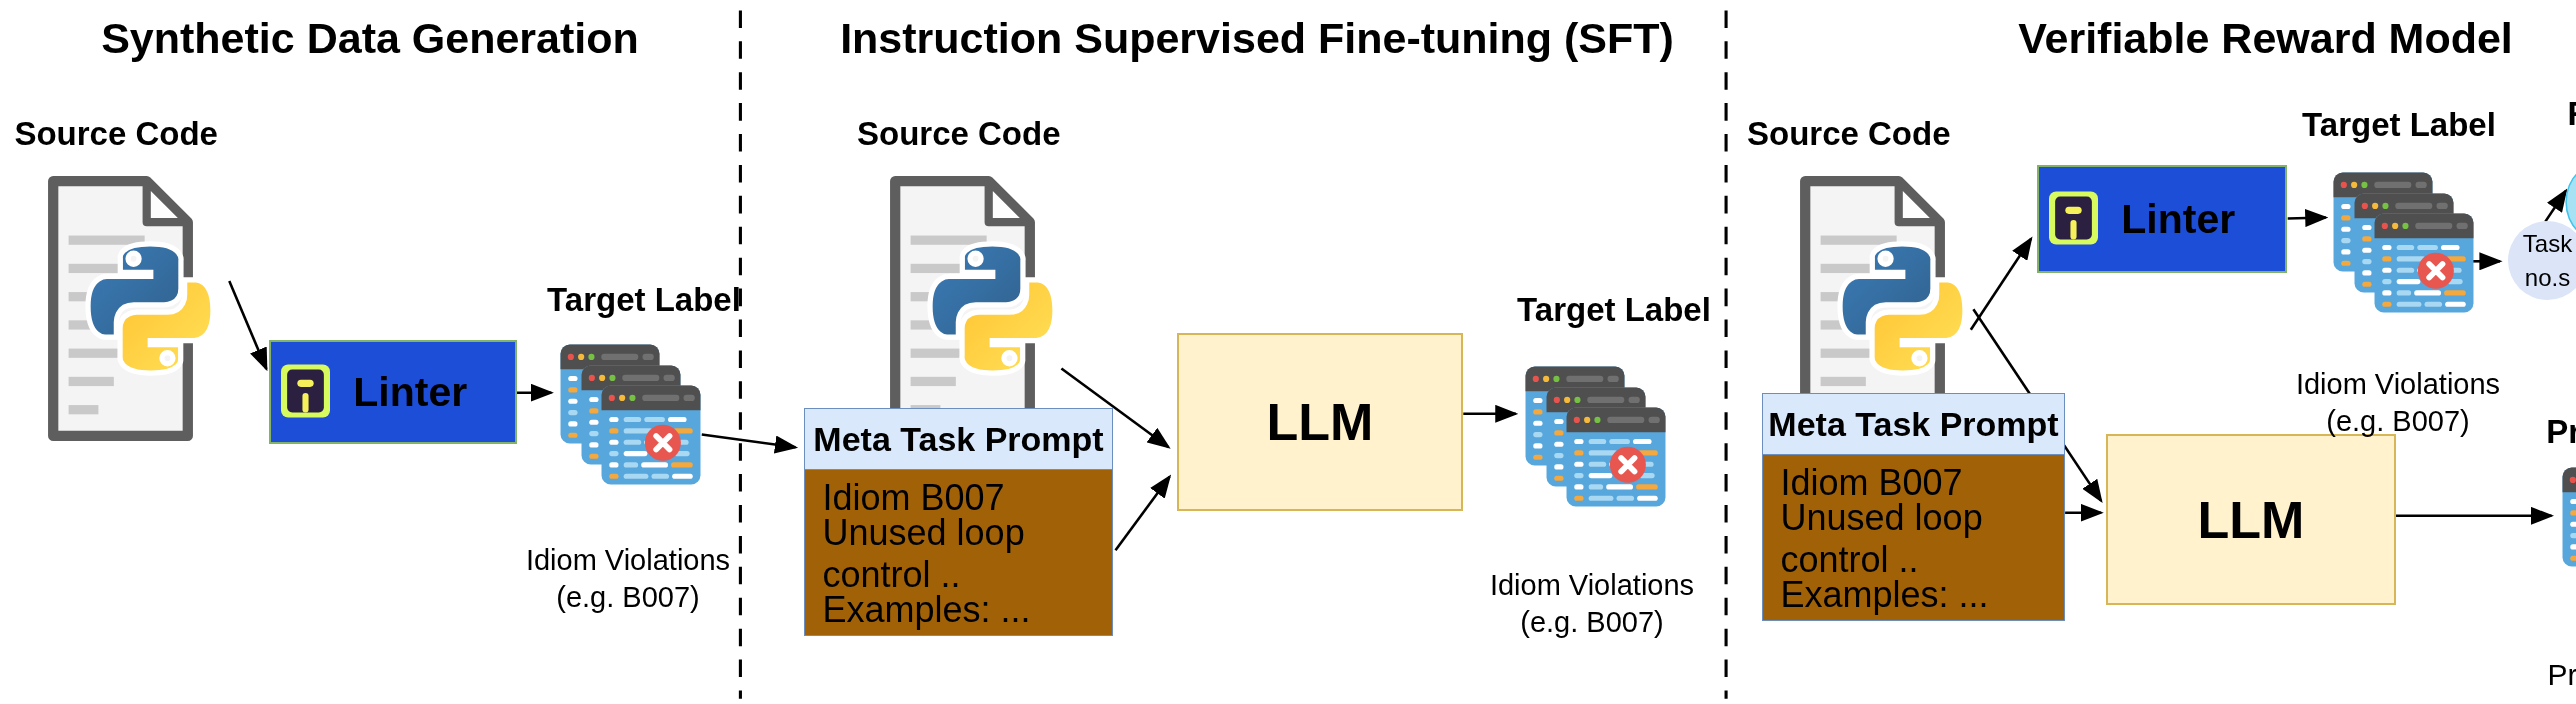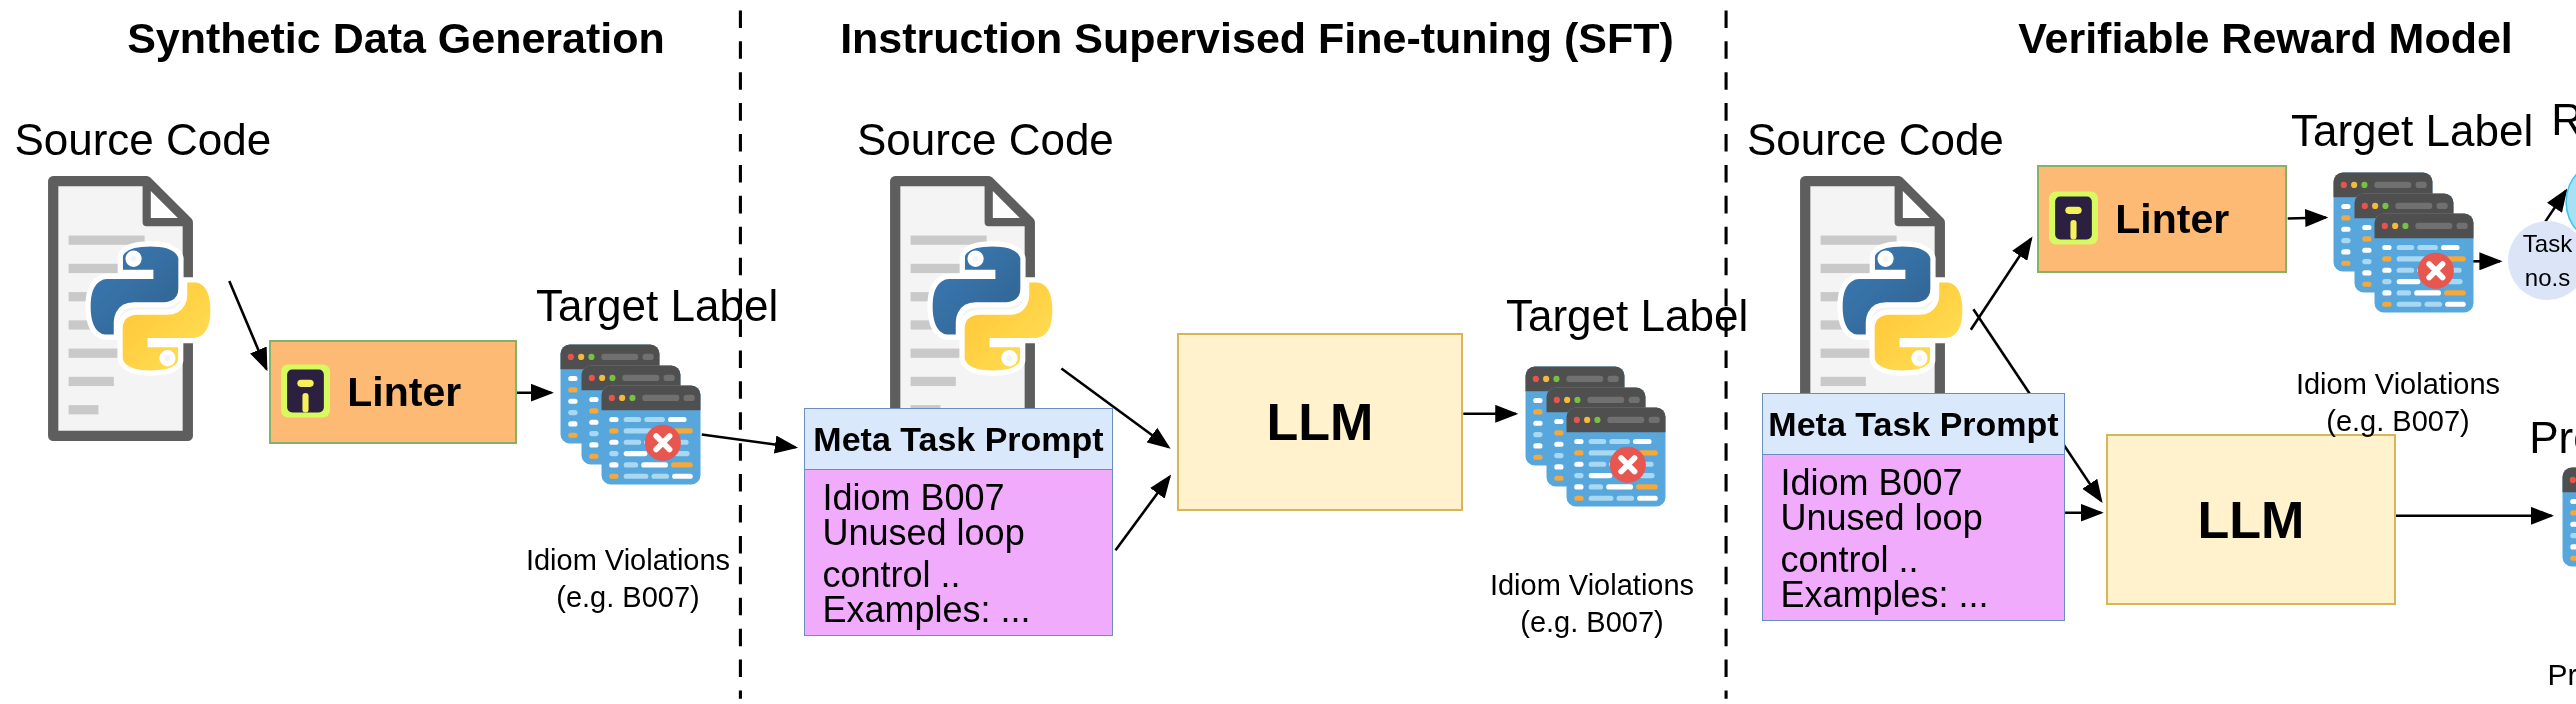--- a/index.html
+++ b/index.html
@@ -1,27 +1,27 @@
 <!DOCTYPE html>
 <html style="font-size:8.2px"><head>
 <meta charset="utf-8">
 <style>
   html,body{margin:0;padding:0;background:#fff;}
   body{width:2805px;height:705px;position:relative;overflow:hidden;
        font-family:"Liberation Sans", sans-serif;color:#000;}
   .abs{position:absolute;}
   .panel-title{position:absolute;top:14.4px;font-size:43px;font-weight:bold;text-align:center;white-space:nowrap;z-index:3;}
-  .sec-label{position:absolute;font-size:44px;font-weight:normal;white-space:nowrap;z-index:3;}
+  .sec-label{position:absolute;font-size:33px;font-weight:bold;white-space:nowrap;z-index:3;}
   .caption{position:absolute;font-size:29px;line-height:37px;text-align:center;z-index:3;margin-top:40px;}
   .wires{position:absolute;left:0;top:0;z-index:1;}
   .box{position:absolute;z-index:2;box-sizing:border-box;display:flex;align-items:center;justify-content:center;}
-  .linter-box{background:#fdba74;border:2.1px solid #82b366;justify-content:flex-start;padding-left:10.3px;gap:17px;}
+  .linter-box{background:#1d4ed8;border:2.1px solid #82b366;justify-content:flex-start;padding-left:10.3px;gap:23px;}
   .linter-box .linter-txt{font-size:41px;font-weight:bold;}
   .llm-box{background:#fff2cc;border:2.1px solid #d6b656;font-size:52px;font-weight:bold;}
-  .meta-box{position:absolute;z-index:2;box-sizing:border-box;border:1.5px solid #6c8ebf;background:#f0abfc;}
+  .meta-box{position:absolute;z-index:2;box-sizing:border-box;border:1.5px solid #6c8ebf;background:#a16207;}
   .meta-head{box-sizing:border-box;height:61px;border-bottom:1.5px solid #6c8ebf;background:#dae8fc;
              display:flex;align-items:center;justify-content:center;font-size:34px;font-weight:bold;}
   .meta-line{height:56px;display:flex;align-items:center;padding-left:17.5px;font-size:36px;}
   .stack{position:absolute;width:141px;height:141px;z-index:2;}
   .stack svg{position:absolute;}
   .py-doc{position:absolute;z-index:2;}
   .py-doc svg{position:absolute;}
   .chip{position:absolute;z-index:2;border-radius:50%;display:flex;flex-direction:column;align-items:center;justify-content:center;
         font-size:24px;line-height:34px;}
   .chip-blue{background:#dbe5f7;}
@@ -63,21 +63,21 @@
     <line x1="3830" y1="600" x2="4078" y2="972" marker-end="url(#ah)"></line>
     <line x1="4008" y1="995" x2="4078" y2="995" marker-end="url(#ah)"></line>
     <line x1="4650" y1="1001" x2="4952" y2="1001" marker-end="url(#ah)"></line>
     <line x1="4797" y1="507" x2="4852" y2="507" marker-end="url(#ah)"></line>
     <line x1="4940" y1="430" x2="4980" y2="370" marker-end="url(#ah)"></line>
     <line x1="5105" y1="898" x2="5105" y2="726" marker-end="url(#ah)"></line>
     <line x1="5102" y1="526" x2="5102" y2="492" marker-end="url(#ah)"></line>
   </g>
 </svg>
 
-<div class="panel-title" style="left:0;width:740px;margin-left:26px;">Synthetic Data Generation</div>
+<div class="panel-title" style="left:0;width:740px;">Synthetic Data Generation</div>
 <div class="sec-label" style="left:14.4px;top:115px;">Source Code</div>
 <div class="py-doc" style="left:46px;top:172px;width:227px;height:273px;">
     <svg width="149" height="273" viewBox="0 0 290 520" style="left:0;top:0">
       <path d="M14,12 H196 L276,92 V508 H14 Z" fill="#f4f4f4" stroke="#5e5e5e" stroke-width="20" stroke-linejoin="round"></path>
       <path d="M196,12 L276,92 H196 Z" fill="#fdfdfd" stroke="#5e5e5e" stroke-width="16" stroke-linejoin="round"></path>
       <g fill="#c9c9c9">
         <rect x="44" y="118" width="148" height="18"></rect>
         <rect x="44" y="173" width="148" height="18"></rect>
         <rect x="44" y="228" width="148" height="18"></rect>
         <rect x="44" y="283" width="118" height="18"></rect>

